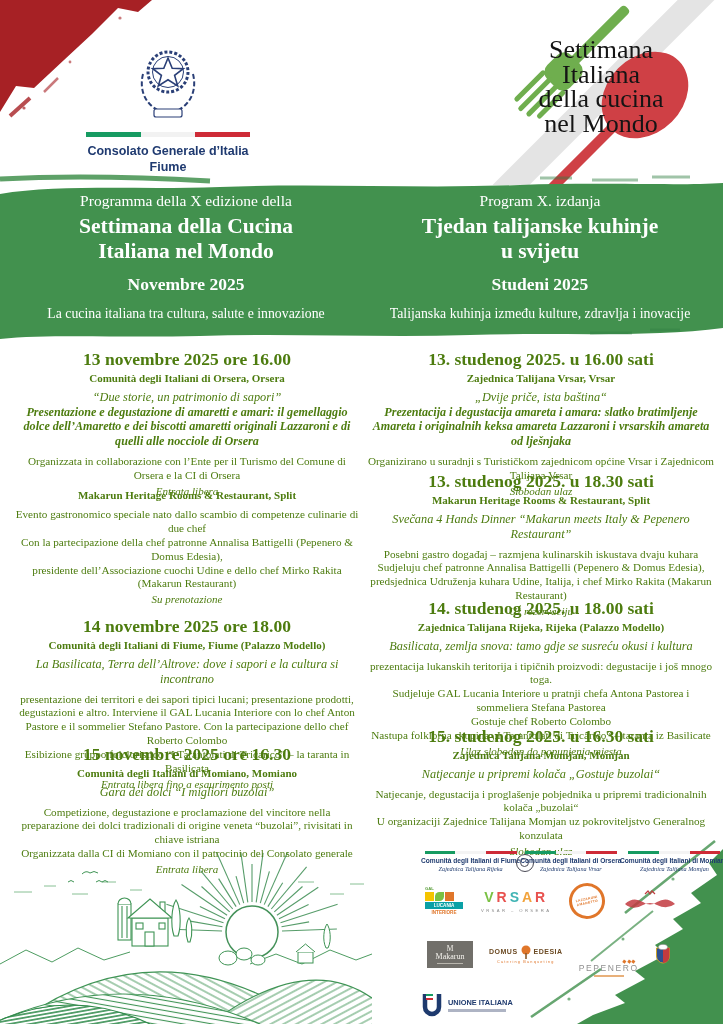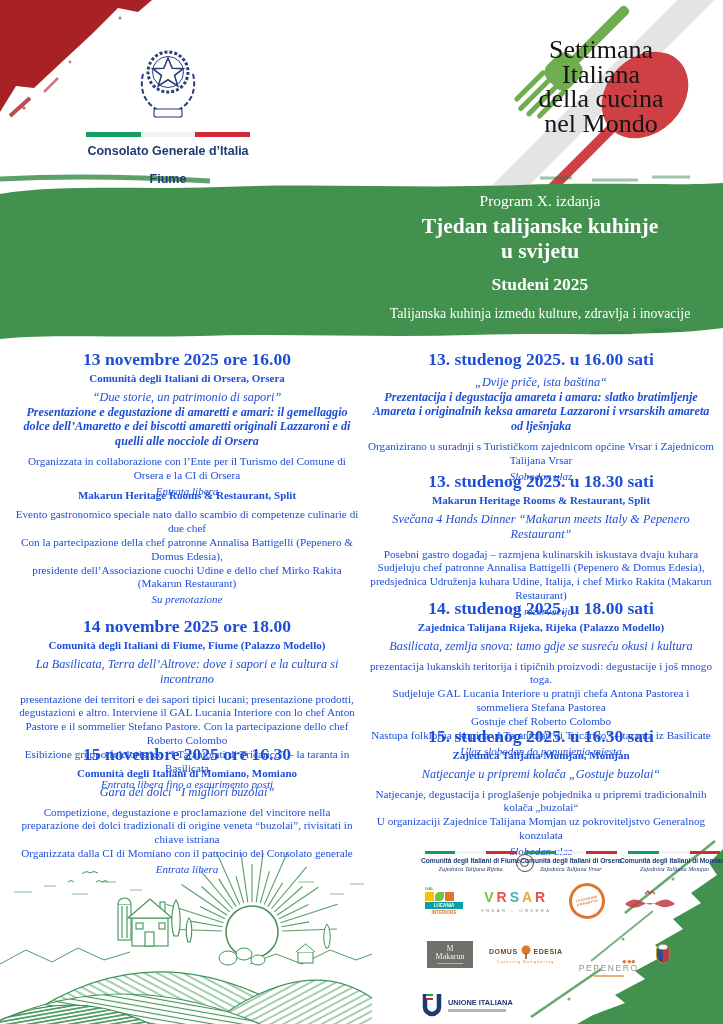--- a/index.html
+++ b/index.html
@@ -26,21 +26,21 @@
   .banner-col.right{left:364px;width:352px;}
   .b-kicker{font-size:15.5px;}
   .b-title{font-size:21.5px;font-weight:bold;line-height:1.14;margin-top:4px;}
   .b-date{font-size:17.5px;font-weight:bold;margin-top:11px;}
   .b-tag{font-size:13.8px;margin-top:11px;}
 
   
   .evcol{position:absolute;top:0;height:1024px;z-index:2;}
   #col-it{left:14px;width:346px;}
   #col-hr{left:366px;width:350px;}
-  .event{position:absolute;left:0;width:100%;text-align:center;color:#1d4ed8;}
+  .event{position:absolute;left:0;width:100%;text-align:center;color:#4d7c0f;}
   .ev-dt{font-size:17.5px;font-weight:bold;line-height:1.12;}
   .ev-venue{font-size:11px;font-weight:bold;line-height:1.18;margin-top:2px;}
   .ev-title{font-size:12.3px;font-weight:normal;font-style:italic;line-height:1.22;margin-top:5px;}
   .ev-subtitle{font-size:12.1px;font-weight:bold;font-style:italic;line-height:1.22;}
   .ev-desc{font-size:11.2px;line-height:1.24;margin-top:6px;white-space:pre-line;}
   .ev-note{font-size:11px;font-style:italic;margin-top:2px;}
 
   
   .landscape{position:absolute;left:0;top:852px;z-index:1;}
   .green-corner{position:absolute;right:0;bottom:0;z-index:1;}
@@ -111,21 +111,21 @@
       <path d="M10,32 C5,52 16,68 35,72" fill="none" stroke="#2a3f77" stroke-width="2" stroke-dasharray="5,2.5"></path>
       <path d="M60,32 C65,52 54,68 35,72" fill="none" stroke="#2a3f77" stroke-width="2" stroke-dasharray="5,2.5"></path>
       <rect x="21" y="67" width="28" height="8" rx="2" fill="#ffffff" stroke="#2a3f77" stroke-width="1.2"></rect>
     </svg>
     <div class="flagbar">
       <span style="background:#169b62"></span>
       <span style="background:#f2f2f2"></span>
       <span style="background:#ce2b37"></span>
     </div>
     <div class="cons-name">Consolato Generale d’Italia</div>
-    <div class="cons-name" style="margin-top:12px">Fiume</div>
+    <div class="cons-name" style="margin-top:0">Fiume</div>
   </div>
 
   <svg class="brand-art" width="240" height="185" viewBox="0 0 240 185">
     <g transform="translate(125,88) rotate(45)">
       <rect x="-13" y="-150" width="26" height="300" fill="#e4e4e4"></rect>
     </g>
     <g transform="translate(162,95) rotate(45)">
       <ellipse cx="0" cy="0" rx="38" ry="48" fill="#cf4045"></ellipse>
       <rect x="-5" y="40" width="10" height="100" rx="5" fill="#cf4045"></rect>
     </g>
@@ -145,20 +145,29 @@
     <div>nel Mondo</div>
   </div>
 
   <svg class="banner-svg" width="723" height="176" viewBox="0 0 723 176">
     <path d="M0,24 C60,14 140,20 220,17 C320,13 420,19 520,15 C600,12 680,16 723,13
              L723,158 C650,168 560,162 470,165 C380,168 290,163 200,166 C120,168 50,164 0,169 Z" fill="#42914e"></path>
     <path d="M0,9 q90,-5 210,2" stroke="#42914e" stroke-width="5" fill="none" opacity="0.85"></path>
     <path d="M540,8 h32 M592,10 h46 M652,7 h38" stroke="#2e7d41" stroke-width="3" opacity="0.45"></path>
     <path d="M590,163 h42 M650,160 h30" stroke="#2e7d41" stroke-width="3" opacity="0.35"></path>
   </svg>
+  <div class="banner-col left">
+    <div class="b-kicker">Programma della X edizione della</div>
+    <div class="b-title">
+      <div>Settimana della Cucina</div>
+      <div>Italiana nel Mondo</div>
+    </div>
+    <div class="b-date">Novembre 2025</div>
+    <div class="b-tag">La cucina italiana tra cultura, salute e innovazione</div>
+  </div>
   <div class="banner-col right">
     <div class="b-kicker">Program X. izdanja</div>
     <div class="b-title">
       <div>Tjedan talijanske kuhinje</div>
       <div>u svijetu</div>
     </div>
     <div class="b-date">Studeni 2025</div>
     <div class="b-tag">Talijanska kuhinja između kulture, zdravlja i inovacije</div>
   </div>
 
@@ -191,20 +200,21 @@
         <div class="ev-venue">Comunità degli Italiani di Momiano, Momiano</div>
         <div class="ev-title">Gara dei dolci “I migliori buzolai”</div>
         <div class="ev-desc">Competizione, degustazione e proclamazione del vincitore nella preparazione dei dolci tradizionali di origine veneta “buzolai”, rivisitati in chiave istriana
 Organizzata dalla CI di Momiano con il patrocinio del Consolato generale</div>
         <div class="ev-note">Entrata libera</div>
       </div>
     </div>
   <div id="col-hr" class="evcol">
       <div class="event" style="top: 350px;">
         <div class="ev-dt">13. studenog 2025. u 16.00 sati</div>
+        <div class="ev-venue">Zajednica Talijana Vrsar, Vrsar</div>
         <div class="ev-title">„Dvije priče, ista baština“</div>
         <div class="ev-subtitle">Prezentacija i degustacija amareta i amara: slatko bratimljenje Amareta i originalnih keksa amareta Lazzaroni i vrsarskih amareta od lješnjaka</div>
         <div class="ev-desc">Organizirano u suradnji s Turističkom zajednicom općine Vrsar i Zajednicom Talijana Vrsar</div>
         <div class="ev-note">Slobodan ulaz</div>
       </div>
       <div class="event" style="top: 472px;">
         <div class="ev-dt">13. studenog 2025. u 18.30 sati</div>
         <div class="ev-venue">Makarun Heritage Rooms &amp; Restaurant, Split</div>
         <div class="ev-title">Svečana 4 Hands Dinner “Makarun meets Italy &amp; Pepenero Restaurant”</div>
         <div class="ev-desc">Posebni gastro događaj – razmjena kulinarskih iskustava dvaju kuhara

